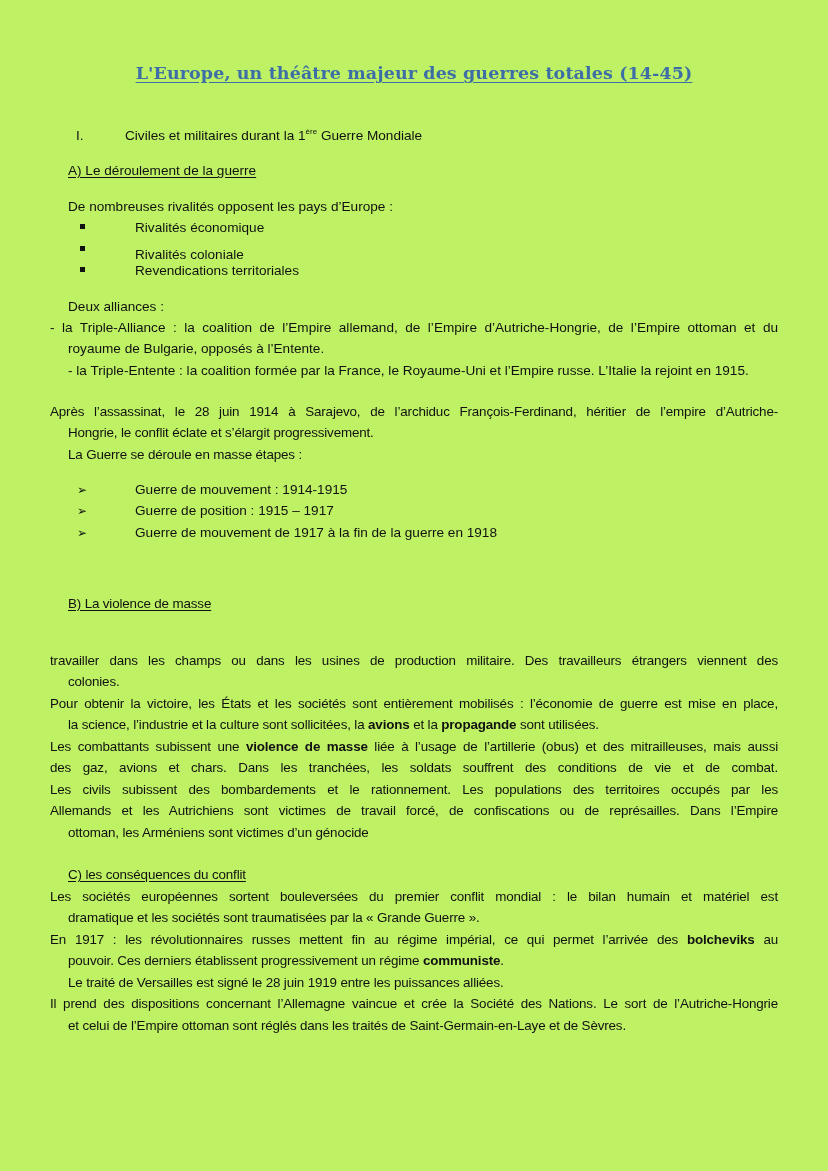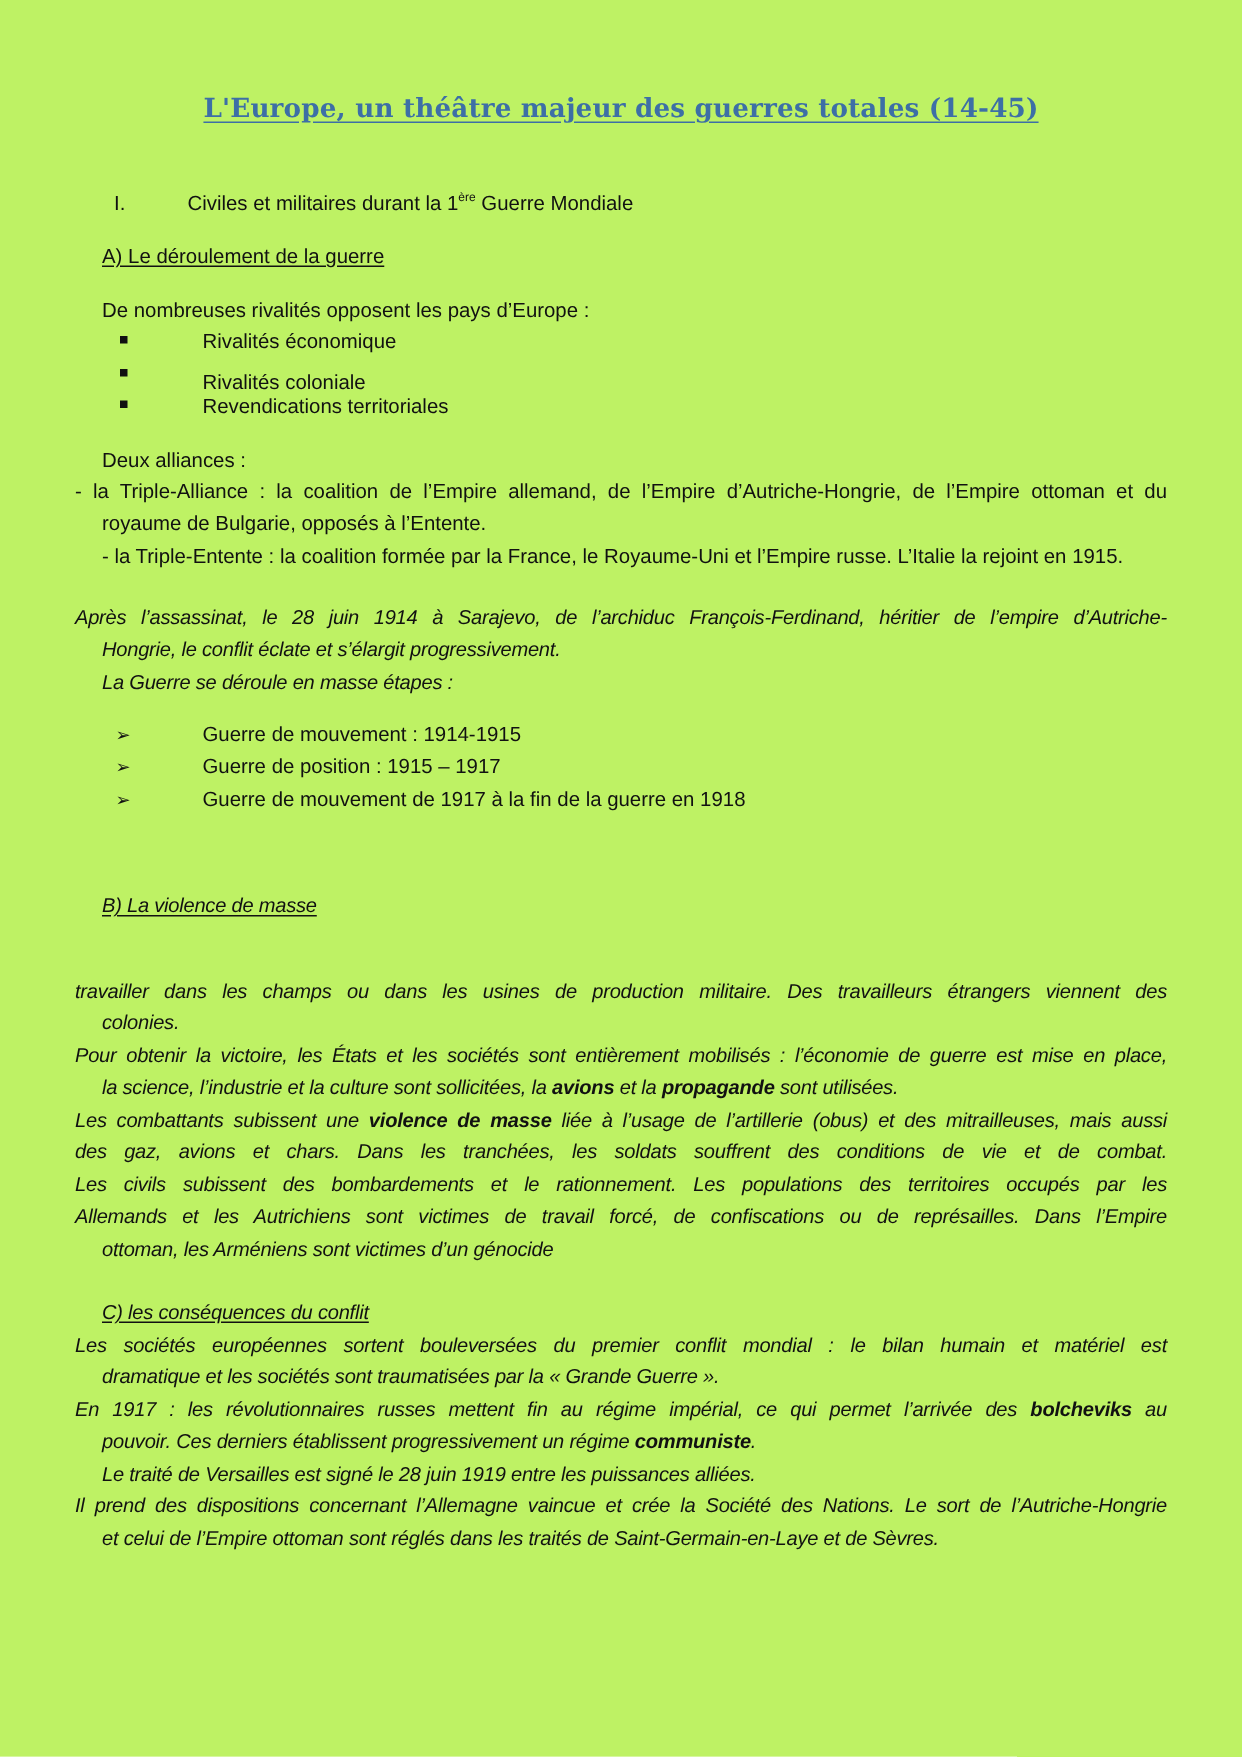--- a/index.html
+++ b/index.html
@@ -79,21 +79,21 @@
       height: 5px;
       background: #111;
     }
     .bullet-arrow {
       position: absolute;
       left: 77px;
       font-size: 12px;
       line-height: 18px;
     }
     b { font-weight: bold; }
-    .narrow { font-size: 13.4px; letter-spacing: -0.15px; font-style: italic; }
+    .narrow { font-size: 13.4px; letter-spacing: -0.15px; }
   </style>
 </head>
 <body>
 
 <div class="page">
 
   <div class="title" style="color: rgb(61, 111, 166);">L'Europe, un théâtre majeur des guerres totales (14-45)</div>
 
   <span class="roman-num">I.</span>
   <span class="roman-label"><span>Civiles et militaires durant la 1</span><sup>ère</sup><span> Guerre Mondiale</span></span>

